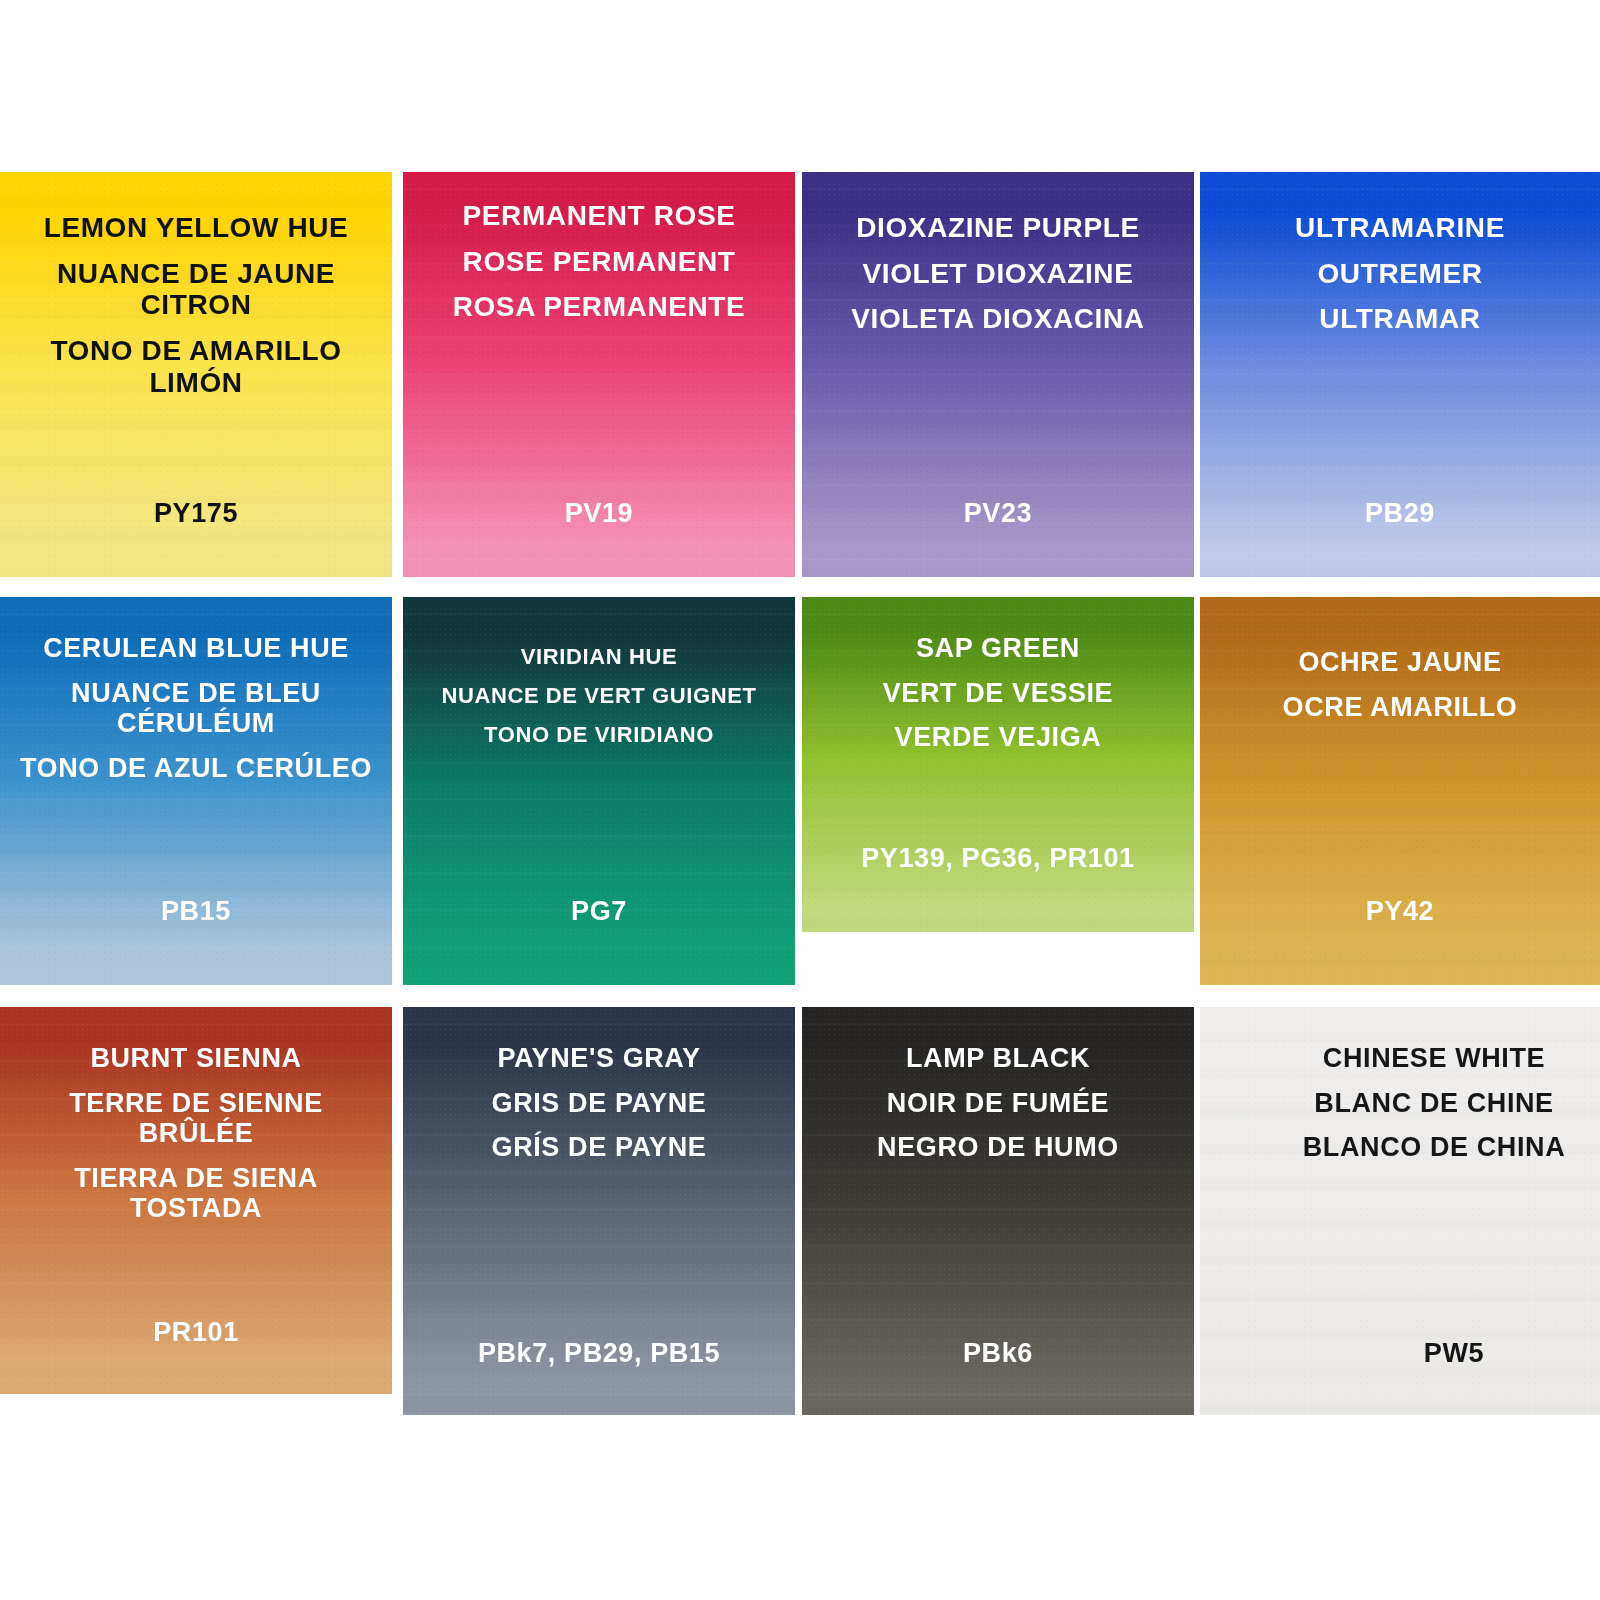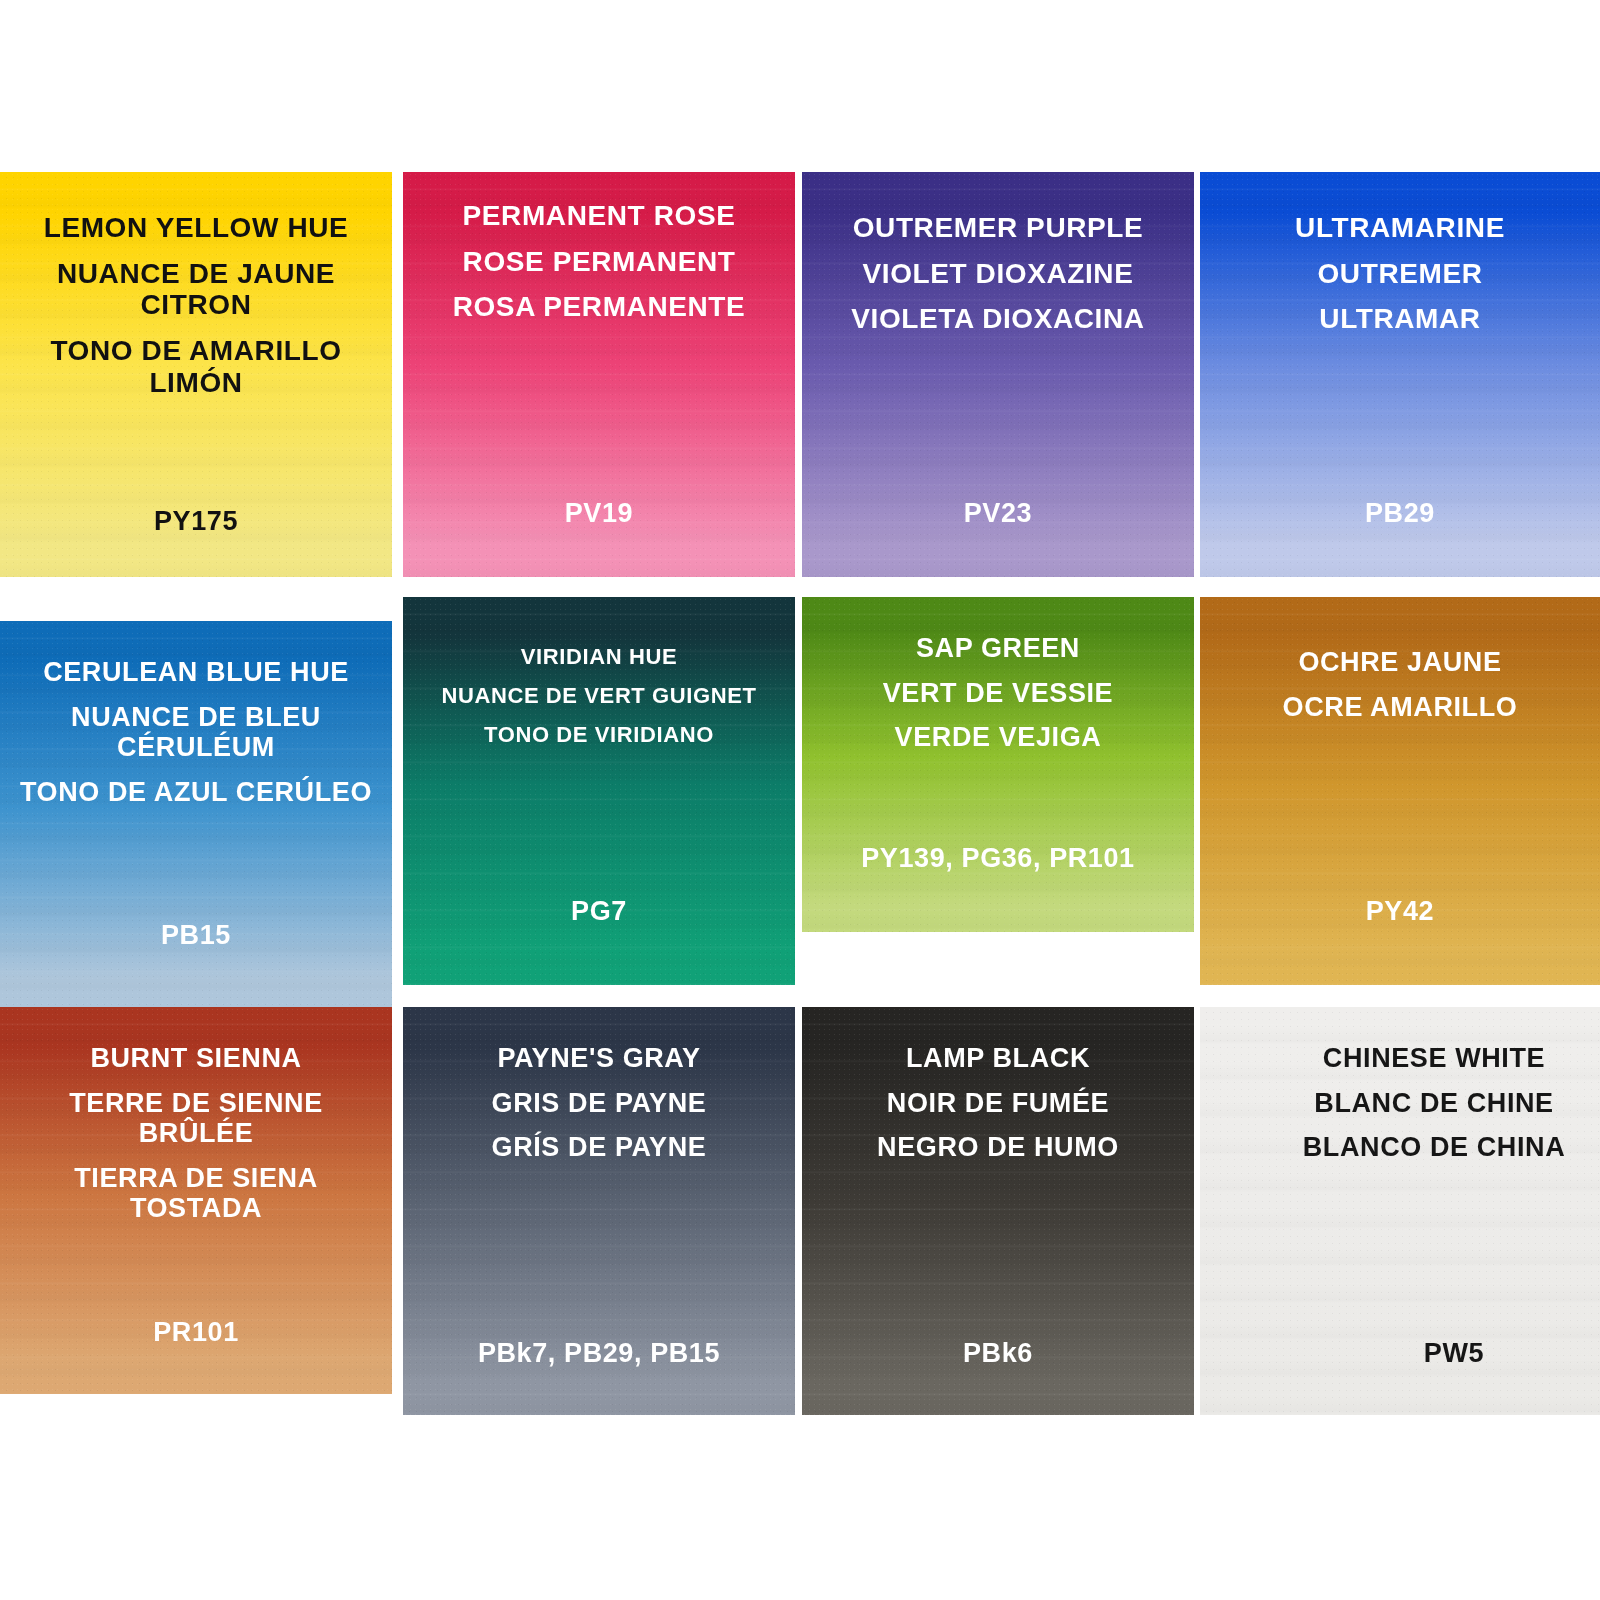--- a/index.html
+++ b/index.html
@@ -89,47 +89,47 @@
 </head>
 <body>
 
 <div id="chart">
     <div class="swatch" style="left: 0px; top: 172px; width: 392px; height: 405px; background: linear-gradient(rgb(255, 212, 0) 0%, rgb(255, 212, 0) 10%, rgb(252, 228, 74) 48%, rgb(242, 231, 132) 92%, rgb(242, 231, 132) 100%);">
       <div class="names" style="padding-top: 40px; color: rgb(17, 17, 17); font-size: 28px;">
         <div class="name-line name-en">LEMON YELLOW HUE</div>
         <div class="name-line name-fr">NUANCE DE JAUNE CITRON</div>
         <div class="name-line name-es">TONO DE AMARILLO LIMÓN</div>
       </div>
-      <div class="code" style="color: rgb(17, 17, 17); font-size: 27px; bottom: 40px; margin-top: 40px;">PY175</div>
+      <div class="code" style="color: rgb(17, 17, 17); font-size: 27px; bottom: 48px; margin-top: 40px;">PY175</div>
     </div>
     <div class="swatch" style="left: 403px; top: 172px; width: 392px; height: 405px; background: linear-gradient(rgb(213, 27, 72) 0%, rgb(213, 27, 72) 10%, rgb(237, 67, 119) 48%, rgb(244, 145, 182) 92%, rgb(244, 145, 182) 100%);">
       <div class="names" style="padding-top: 28px; color: rgb(255, 255, 255); font-size: 28px;">
         <div class="name-line name-en">PERMANENT ROSE</div>
         <div class="name-line name-fr">ROSE PERMANENT</div>
         <div class="name-line name-es">ROSA PERMANENTE</div>
       </div>
       <div class="code" style="color: rgb(255, 255, 255); font-size: 27px; bottom: 48px;">PV19</div>
     </div>
     <div class="swatch" style="left: 802px; top: 172px; width: 392px; height: 405px; background: linear-gradient(rgb(59, 47, 134) 0%, rgb(59, 47, 134) 10%, rgb(106, 91, 174) 48%, rgb(169, 152, 203) 92%, rgb(169, 152, 203) 100%);">
       <div class="names" style="padding-top: 40px; color: rgb(255, 255, 255); font-size: 28px;">
-        <div class="name-line name-en">OUTREMER PURPLE</div>
+        <div class="name-line name-en">DIOXAZINE PURPLE</div>
         <div class="name-line name-fr">VIOLET DIOXAZINE</div>
         <div class="name-line name-es">VIOLETA DIOXACINA</div>
       </div>
       <div class="code" style="color: rgb(255, 255, 255); font-size: 27px; bottom: 48px;">PV23</div>
     </div>
     <div class="swatch" style="left: 1200px; top: 172px; width: 400px; height: 405px; background: linear-gradient(rgb(10, 76, 212) 0%, rgb(10, 76, 212) 10%, rgb(108, 140, 224) 48%, rgb(191, 201, 234) 92%, rgb(191, 201, 234) 100%);">
       <div class="names" style="padding-top: 40px; color: rgb(255, 255, 255); font-size: 28px;">
         <div class="name-line name-en">ULTRAMARINE</div>
         <div class="name-line name-fr">OUTREMER</div>
         <div class="name-line name-es">ULTRAMAR</div>
       </div>
       <div class="code" style="color: rgb(255, 255, 255); font-size: 27px; bottom: 48px;">PB29</div>
     </div>
-    <div class="swatch" style="left: 0px; top: 597px; width: 392px; height: 388px; background: linear-gradient(rgb(14, 108, 184) 0%, rgb(14, 108, 184) 10%, rgb(61, 147, 206) 48%, rgb(174, 198, 219) 92%, rgb(174, 198, 219) 100%); margin-top: 24px;">
+    <div class="swatch" style="left: 0px; top: 597px; width: 392px; height: 388px; background: linear-gradient(rgb(14, 108, 184) 0%, rgb(14, 108, 184) 10%, rgb(61, 147, 206) 48%, rgb(174, 198, 219) 92%, rgb(174, 198, 219) 100%);">
       <div class="names" style="padding-top: 36px; color: rgb(255, 255, 255); font-size: 27px;">
         <div class="name-line name-en">CERULEAN BLUE HUE</div>
         <div class="name-line name-fr">NUANCE DE BLEU CÉRULÉUM</div>
         <div class="name-line name-es">TONO DE AZUL CERÚLEO</div>
       </div>
       <div class="code" style="color: rgb(255, 255, 255); font-size: 27px; bottom: 58px;">PB15</div>
     </div>
     <div class="swatch" style="left: 403px; top: 597px; width: 392px; height: 388px; background: linear-gradient(rgb(19, 53, 60) 0%, rgb(19, 53, 60) 10%, rgb(12, 124, 104) 48%, rgb(16, 161, 119) 92%, rgb(16, 161, 119) 100%);">
       <div class="names" style="padding-top: 48px; color: rgb(255, 255, 255); font-size: 22px;">
         <div class="name-line name-en">VIRIDIAN HUE</div>

